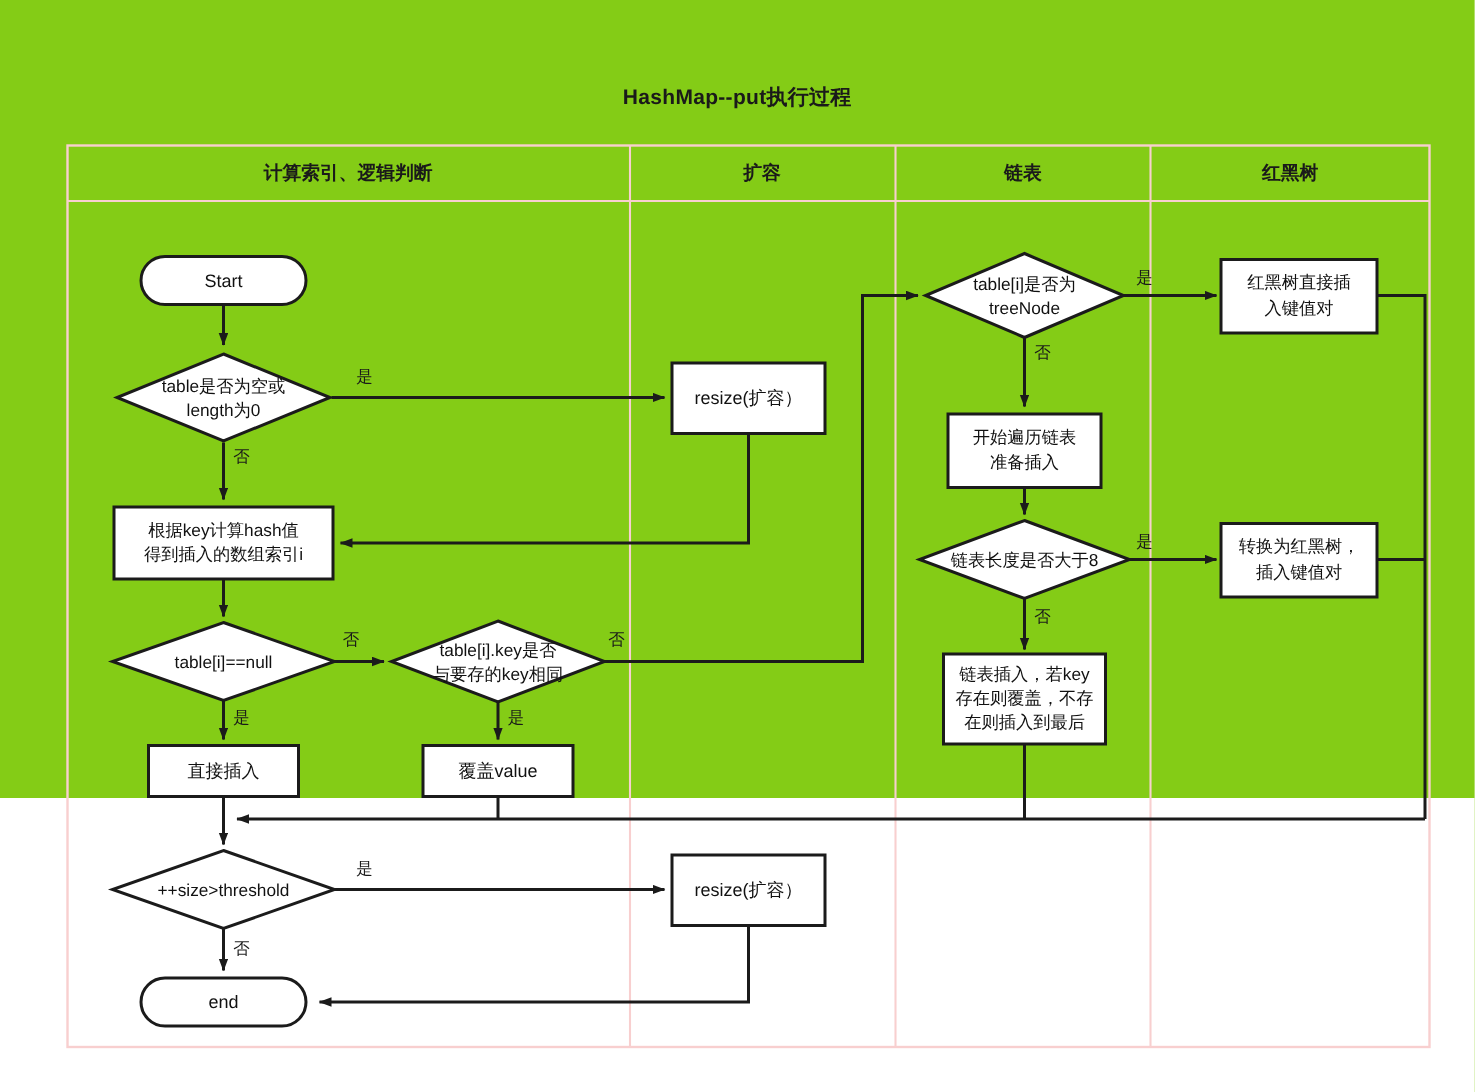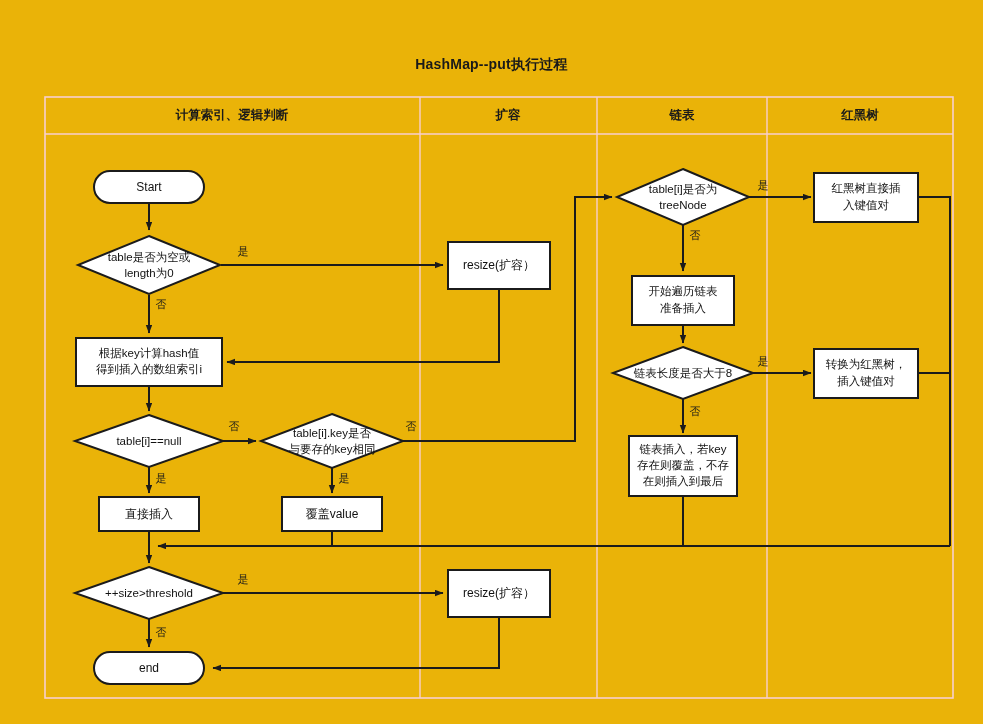--- a/index.html
+++ b/index.html
@@ -9,22 +9,22 @@
   }
   body {
     width: 983px;
     height: 728px;
     font-family: "Liberation Sans", "DejaVu Sans", sans-serif;
     overflow: hidden;
   }
   #root {
     position: relative;
     width: 983px;
-    height: 724px;
-    background: #eab308;
+    height: 532px;
+    background: #84cc16;
   }
   .chart-title {
     position: absolute;
     left: 0;
     top: 56px;
     width: 983px;
     text-align: center;
     font-size: 14px;
     font-weight: bold;
     color: #1a1a1a;

